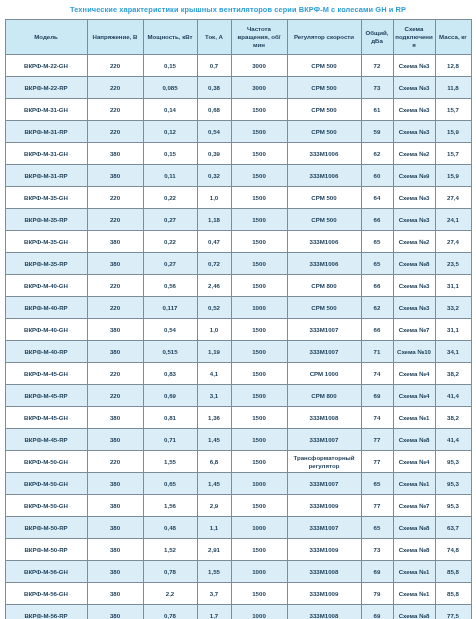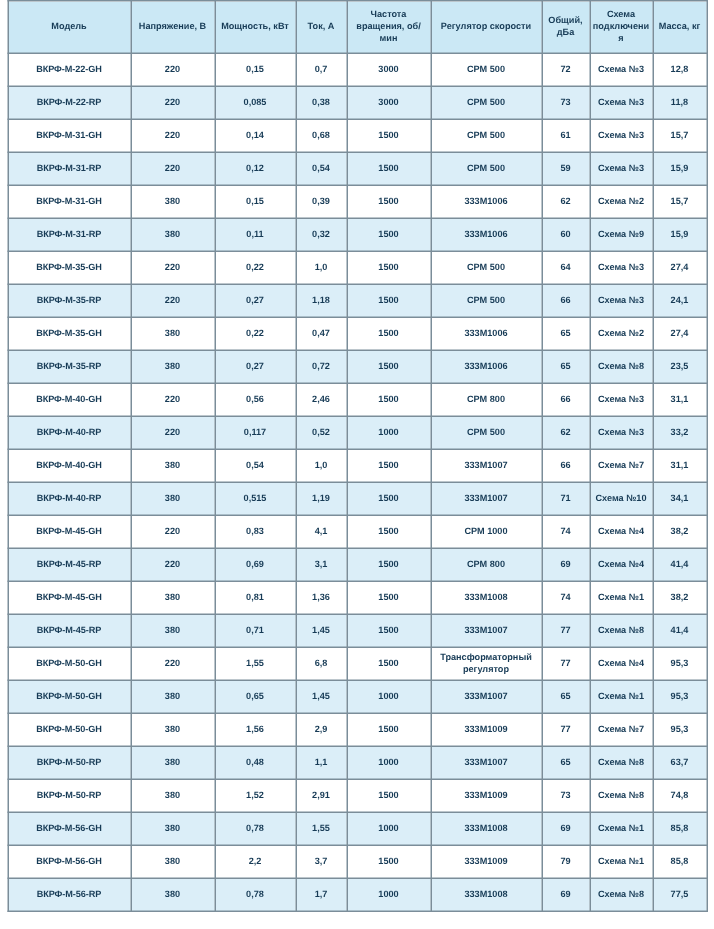--- a/index.html
+++ b/index.html
@@ -77,20 +77,21 @@
   col.c-regulator  { width: 74px; }
   col.c-noise      { width: 32px; }
   col.c-scheme     { width: 42px; }
   col.c-mass       { width: 36px; }
 </style>
 </head>
 <body>
 
 <div class="page">
 
+  <div class="title">Технические характеристики крышных вентиляторов серии ВКРФ-М с колесами GH и RP</div>
 
   <table class="spec">
     <colgroup>
       <col class="c-model">
         <col class="c-voltage">
         <col class="c-power">
       <col class="c-current">
         <col class="c-rpm">
         <col class="c-regulator">
       <col class="c-noise">

